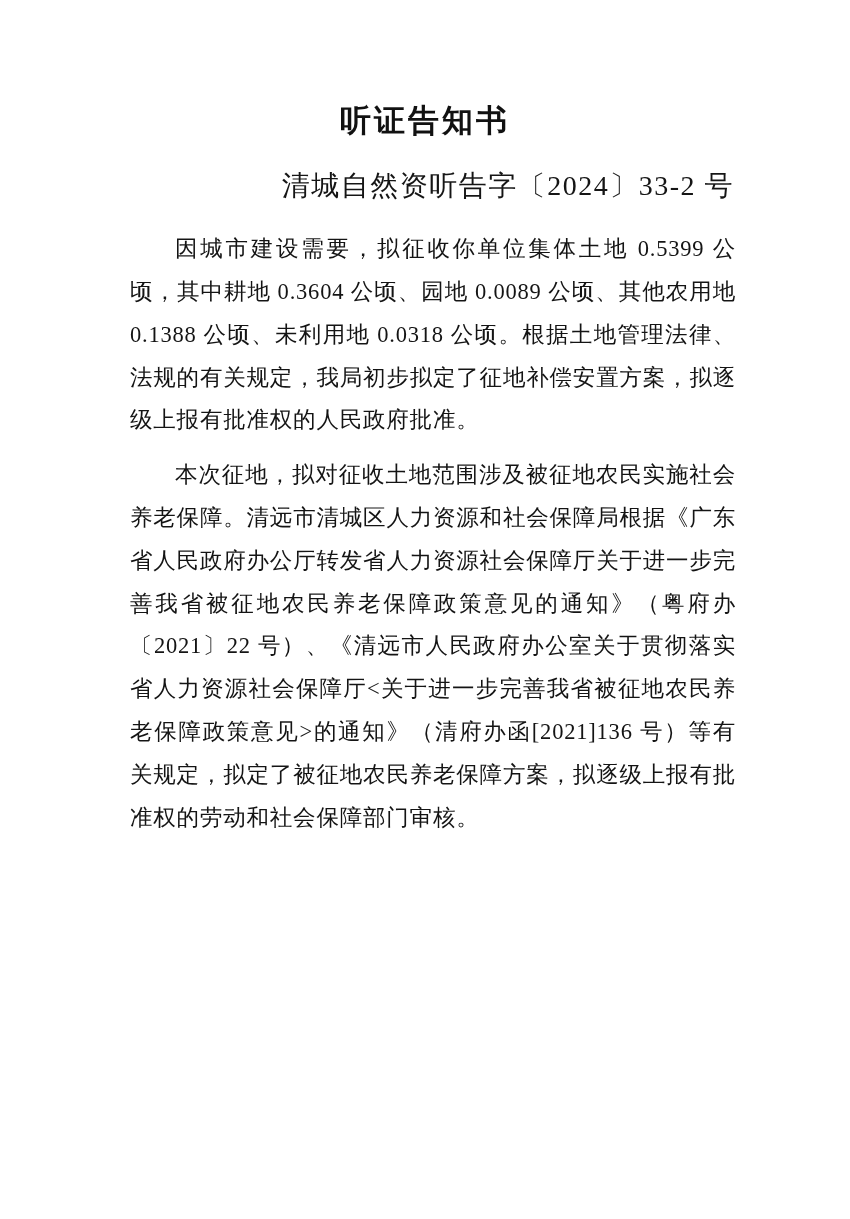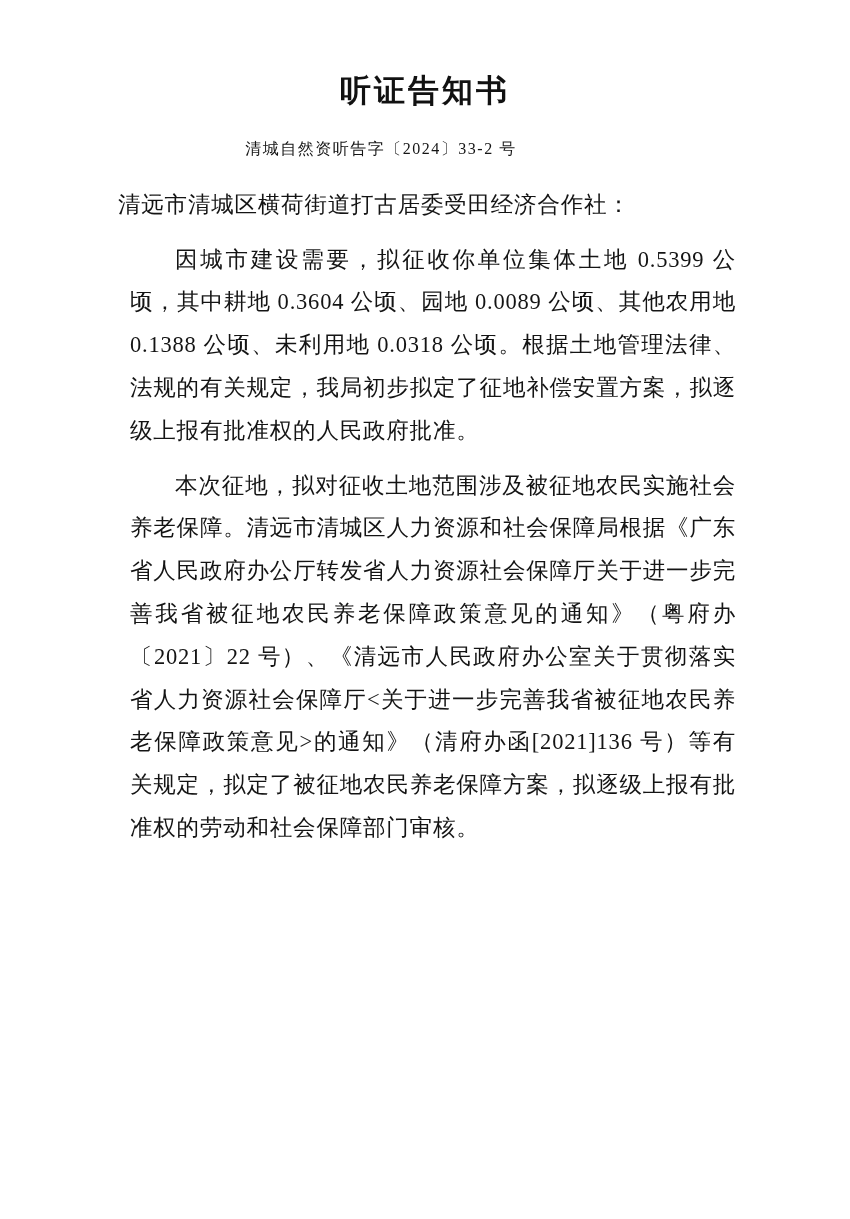--- a/index.html
+++ b/index.html
@@ -11,34 +11,34 @@
     position: relative;
     width: 850px;
     height: 1219px;
     margin: 0 auto;
     background: #ffffff;
     overflow: hidden;
     font-family: "Liberation Serif", "DejaVu Serif", serif;
     color: #161616;
   }
   .doc-title {
-    padding-top: 75px;
+    padding-top: 105px;
     text-align: center;
     font-family: "Liberation Sans", "DejaVu Sans", sans-serif;
     font-weight: bold;
     font-size: 31px;
     line-height: 1.05;
     letter-spacing: 3px;
     color: #111111;
   }
   .doc-number {
     margin-top: 31px;
-    padding-right: 88px;
-    text-align: center;
-    font-size: 16px;
+    padding-right: 116px;
+    text-align: right;
+    font-size: 28px;
     line-height: 1.2;
     letter-spacing: 1.5px;
     color: #151515;
   }
   .doc-body {
     margin: 26px 102px 0 118px;
     font-size: 22.5px;
     line-height: 42.8px;
     letter-spacing: 0.8px;
     text-align: justify;
@@ -56,21 +56,20 @@
 </head>
 <body>
 
 <div class="page">
 
   <div class="doc-title">听证告知书</div>
 
   <div class="doc-number">清城自然资听告字〔2024〕33-2 号</div>
 
   <div class="doc-body">
-    <p class="salutation">清远市清城区横荷街道打古居委受田经济合作社：</p>
 
     <p class="para">因城市建设需要，拟征收你单位集体土地 0.5399 公顷，其中耕地 0.3604 公顷、园地 0.0089 公顷、其他农用地 0.1388 公顷、未利用地 0.0318 公顷。根据土地管理法律、法规的有关规定，我局初步拟定了征地补偿安置方案，拟逐级上报有批准权的人民政府批准。</p>
 
     <p class="para">本次征地，拟对征收土地范围涉及被征地农民实施社会养老保障。清远市清城区人力资源和社会保障局根据《广东省人民政府办公厅转发省人力资源社会保障厅关于进一步完善我省被征地农民养老保障政策意见的通知》（粤府办〔2021〕22 号）、《清远市人民政府办公室关于贯彻落实省人力资源社会保障厅&lt;关于进一步完善我省被征地农民养老保障政策意见&gt;的通知》（清府办函[2021]136 号）等有关规定，拟定了被征地农民养老保障方案，拟逐级上报有批准权的劳动和社会保障部门审核。</p>
 
   </div>
 
 </div>
 
 </body></html>

